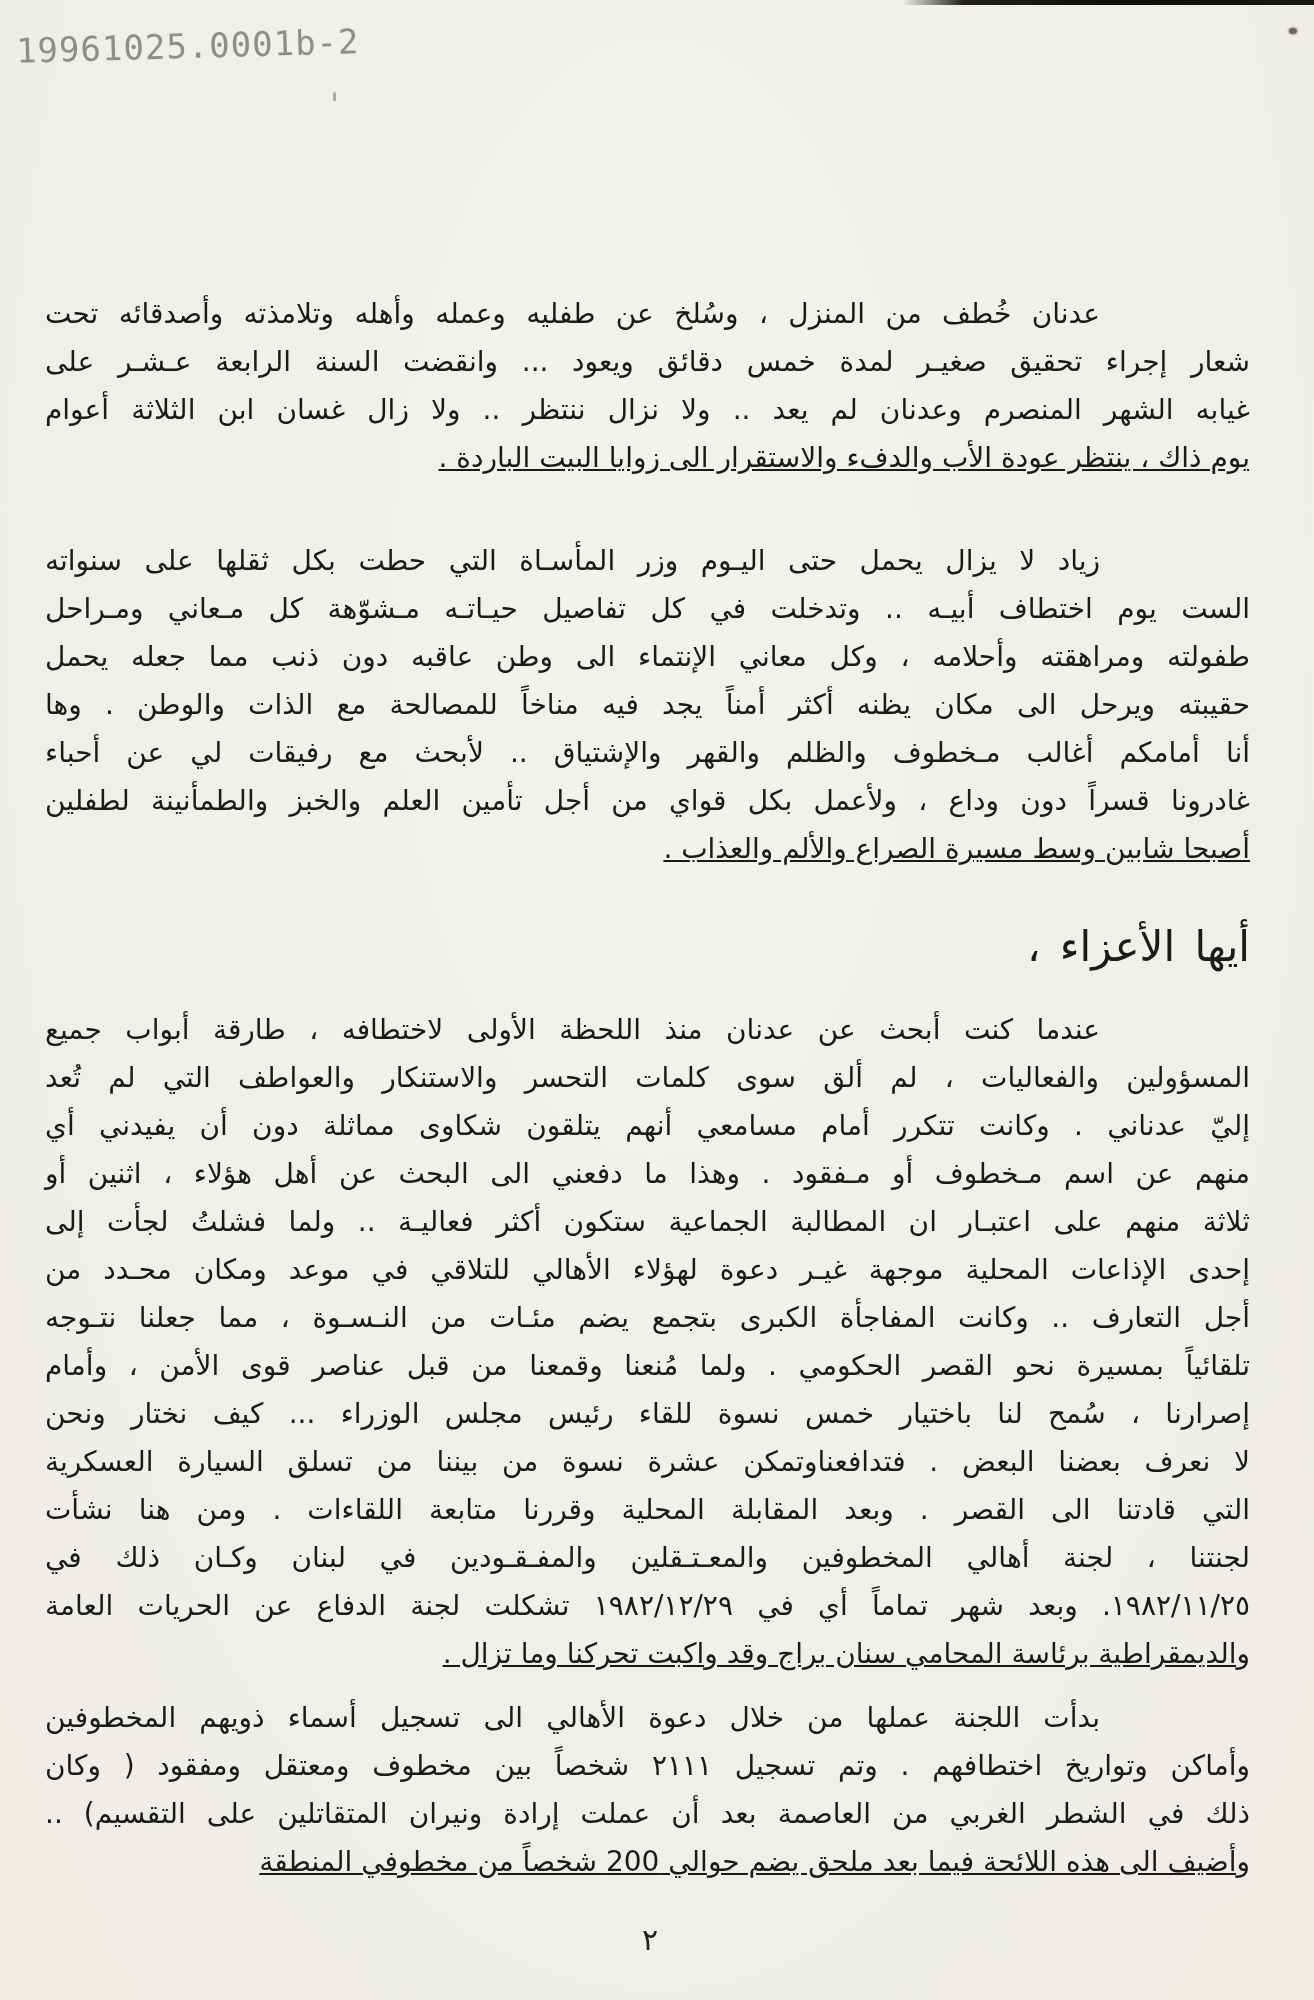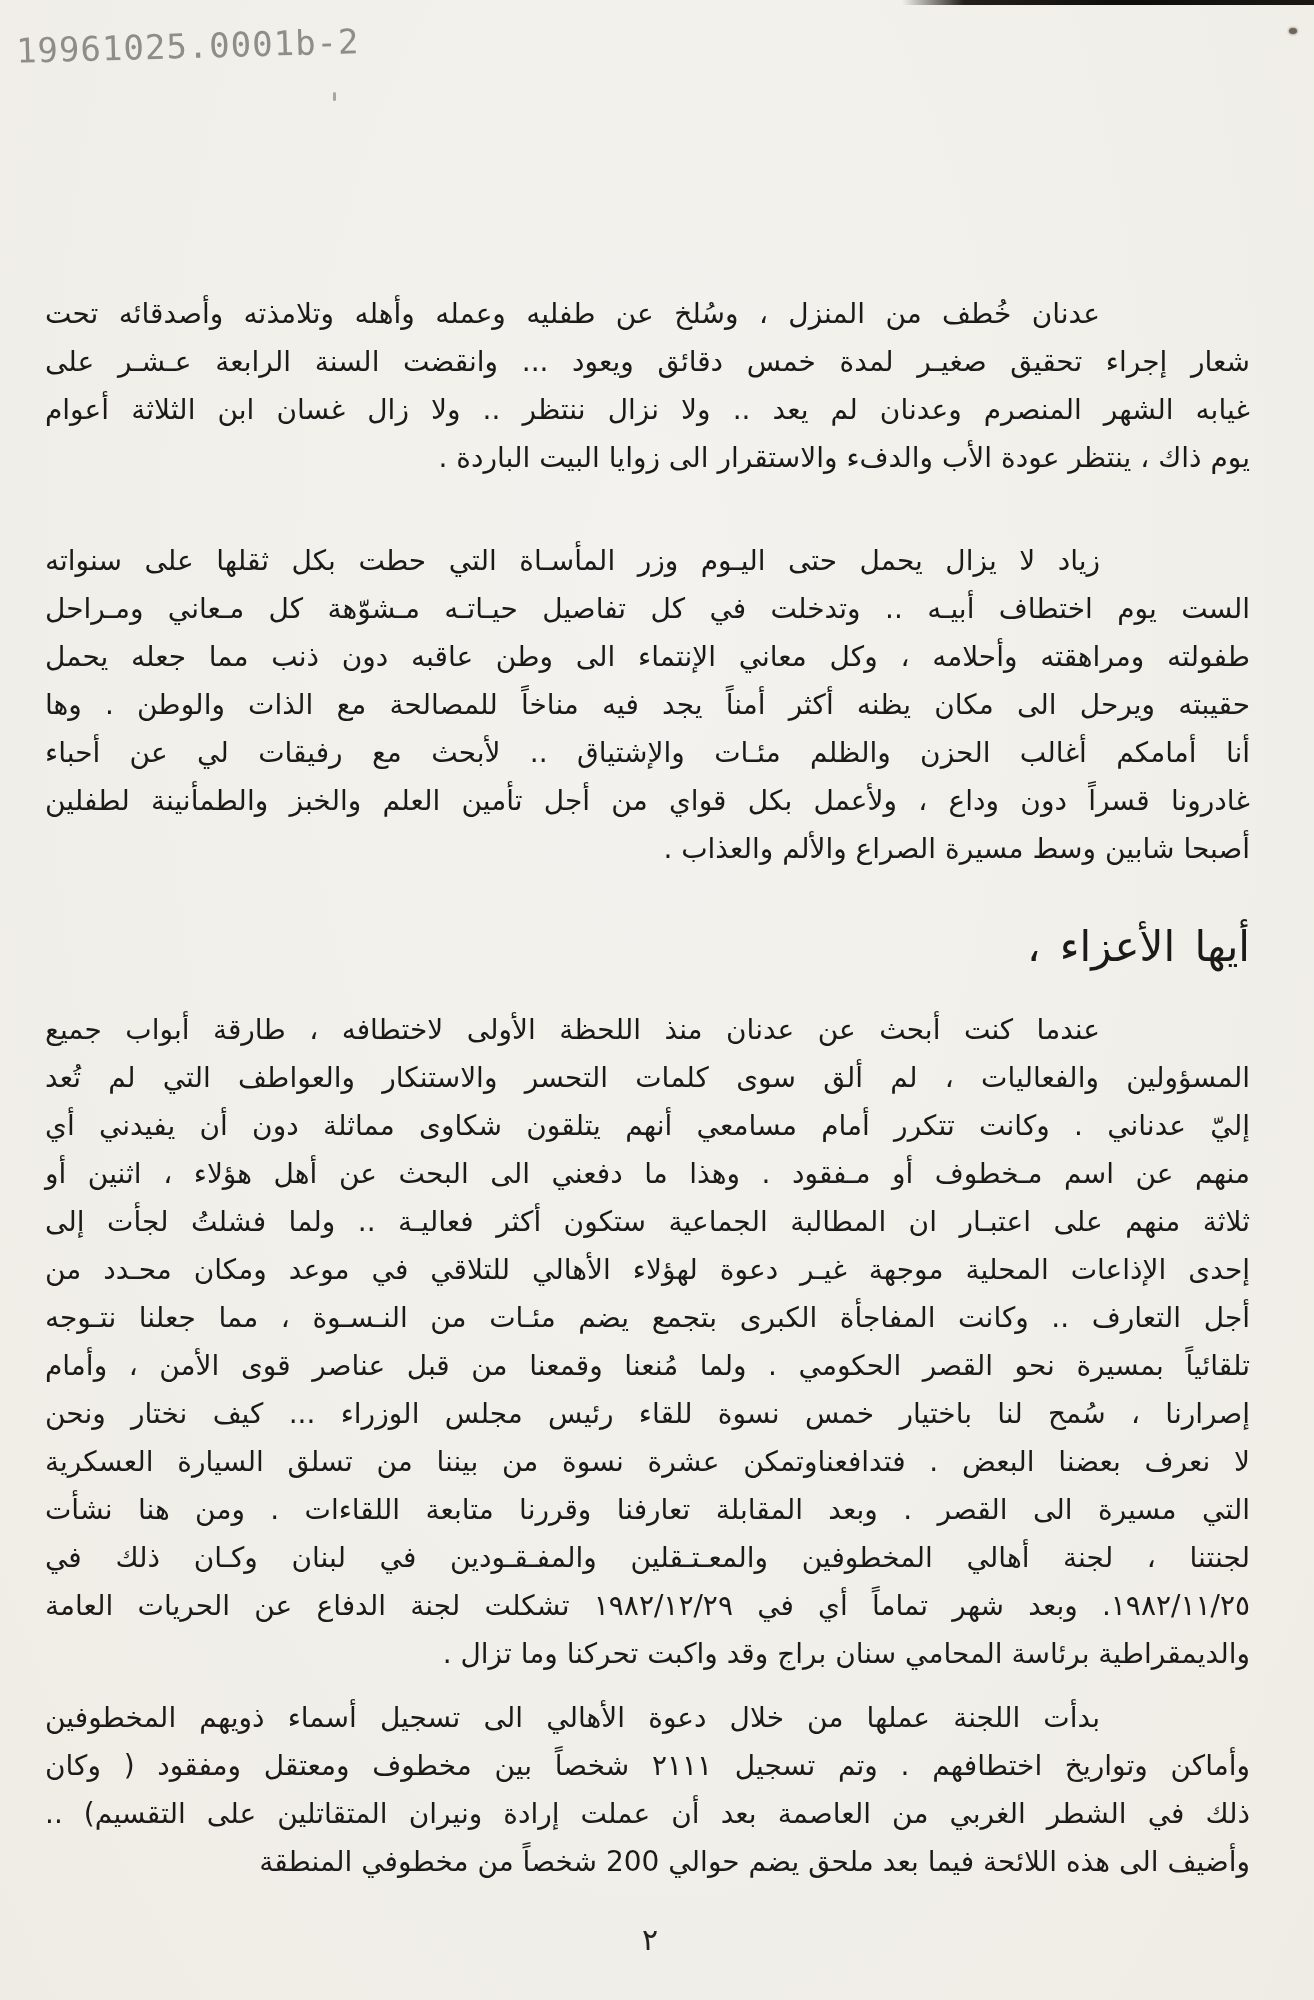--- a/index.html
+++ b/index.html
@@ -54,21 +54,21 @@
     direction: rtl;
     color: #1b1a18;
     font-size: 28px;
     line-height: 48px;
   }
   .line {
     text-align: justify;
     text-align-last: justify;
     white-space: normal;
   }
-  .line.tail { text-align-last: right; }
+  .line.tail { text-align-last: right; text-decoration: underline; }
   .para .line:first-child { text-indent: 150px; }
 
   .para-2 { margin-top: 55px; }
   .heading {
     margin-top: 50px;
     line-height: 48px;
     font-weight: normal;
     text-align: right;
     word-spacing: 6px;
   }
@@ -103,39 +103,39 @@
       <div class="line">شعار إجراء تحقيق صغيـر لمدة خمس دقائق ويعود ... وانقضت السنة الرابعة عـشـر على</div>
       <div class="line">غيابه الشهر المنصرم وعدنان لم يعد .. ولا نزال ننتظر .. ولا زال غسان ابن الثلاثة أعوام</div>
       <div class="line tail">يوم ذاك ، ينتظر عودة الأب والدفء والاستقرار الى زوايا البيت الباردة .</div>
     </section>
 
     <section class="para para-2">
       <div class="line">زياد لا يزال يحمل حتى اليـوم وزر المأسـاة التي حطت بكل ثقلها على سنواته</div>
       <div class="line">الست يوم اختطاف أبيـه .. وتدخلت في كل تفاصيل حيـاتـه مـشوّهة كل مـعاني ومـراحل</div>
       <div class="line">طفولته ومراهقته وأحلامه ، وكل معاني الإنتماء الى وطن عاقبه دون ذنب مما جعله يحمل</div>
       <div class="line">حقيبته ويرحل الى مكان يظنه أكثر أمناً يجد فيه مناخاً للمصالحة مع الذات والوطن . وها</div>
-      <div class="line">أنا أمامكم أغالب الحزن والظلم مئـات والإشتياق .. لأبحث مع رفيقات لي عن أحباء</div>
+      <div class="line">أنا أمامكم أغالب مـخطوف والظلم والقهر والإشتياق .. لأبحث مع رفيقات لي عن أحباء</div>
       <div class="line">غادرونا قسراً دون وداع ، ولأعمل بكل قواي من أجل تأمين العلم والخبز والطمأنينة لطفلين</div>
       <div class="line tail">أصبحا شابين وسط مسيرة الصراع والألم والعذاب .</div>
     </section>
 
     <h2 class="heading">أيها  الأعزاء  ،</h2>
 
     <section class="para para-3">
       <div class="line">عندما كنت أبحث عن عدنان منذ اللحظة الأولى لاختطافه ، طارقة أبواب جميع</div>
       <div class="line">المسؤولين والفعاليات ، لم ألق سوى كلمات التحسر والاستنكار والعواطف التي لم تُعد</div>
       <div class="line">إليّ عدناني . وكانت تتكرر أمام مسامعي أنهم يتلقون شكاوى مماثلة دون أن يفيدني أي</div>
       <div class="line">منهم عن اسم مـخطوف أو مـفقود . وهذا ما دفعني الى البحث عن أهل هؤلاء ، اثنين أو</div>
       <div class="line">ثلاثة منهم على اعتبـار ان المطالبة الجماعية ستكون أكثر فعاليـة .. ولما فشلتُ لجأت إلى</div>
       <div class="line">إحدى الإذاعات المحلية موجهة غيـر دعوة لهؤلاء الأهالي للتلاقي في موعد ومكان محـدد من</div>
       <div class="line">أجل التعارف .. وكانت المفاجأة الكبرى بتجمع يضم مئـات من النـسـوة ، مما جعلنا نتـوجه</div>
       <div class="line">تلقائياً بمسيرة نحو القصر الحكومي . ولما مُنعنا وقمعنا من قبل عناصر قوى الأمن ، وأمام</div>
       <div class="line">إصرارنا ، سُمح لنا باختيار خمس نسوة للقاء رئيس مجلس الوزراء ... كيف نختار ونحن</div>
       <div class="line">لا نعرف بعضنا البعض . فتدافعناوتمكن عشرة نسوة من بيننا من تسلق السيارة العسكرية</div>
-      <div class="line">التي مسيرة الى القصر . وبعد المقابلة تعارفنا وقررنا متابعة اللقاءات . ومن هنا نشأت</div>
+      <div class="line">التي قادتنا الى القصر . وبعد المقابلة المحلية وقررنا متابعة اللقاءات . ومن هنا نشأت</div>
       <div class="line">لجنتنا ،  لجنة أهالي المخطوفين والمعـتـقلين والمفـقـودين في لبنان وكـان ذلك في</div>
       <div class="line">١٩٨٢/١١/٢٥. وبعد شهر تماماً أي في ١٩٨٢/١٢/٢٩ تشكلت لجنة الدفاع عن الحريات العامة</div>
       <div class="line tail">والديمقراطية برئاسة المحامي سنان براج وقد واكبت تحركنا وما تزال .</div>
     </section>
 
     <section class="para para-4">
       <div class="line">بدأت اللجنة عملها من خلال دعوة الأهالي الى تسجيل أسماء ذويهم المخطوفين</div>
       <div class="line">وأماكن وتواريخ اختطافهم . وتم تسجيل ٢١١١ شخصاً بين مخطوف ومعتقل ومفقود ( وكان</div>
       <div class="line">ذلك في الشطر الغربي من العاصمة بعد أن عملت إرادة ونيران المتقاتلين على التقسيم) ..</div>
       <div class="line tail">وأضيف الى هذه اللائحة فيما بعد ملحق يضم حوالي 200 شخصاً من مخطوفي المنطقة</div>

